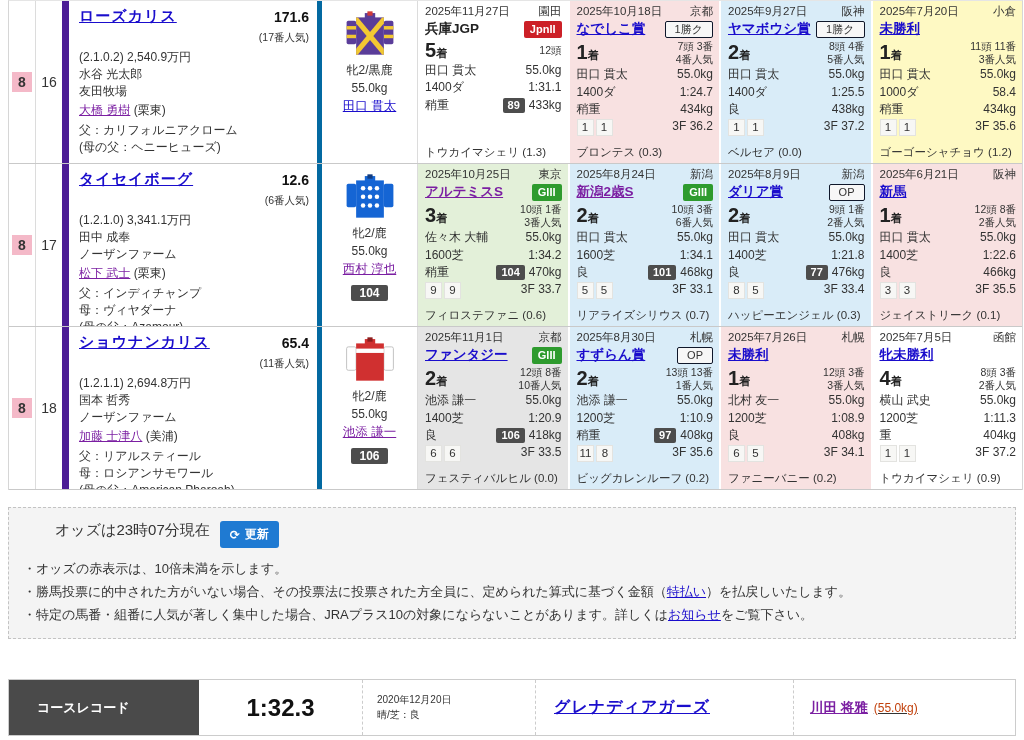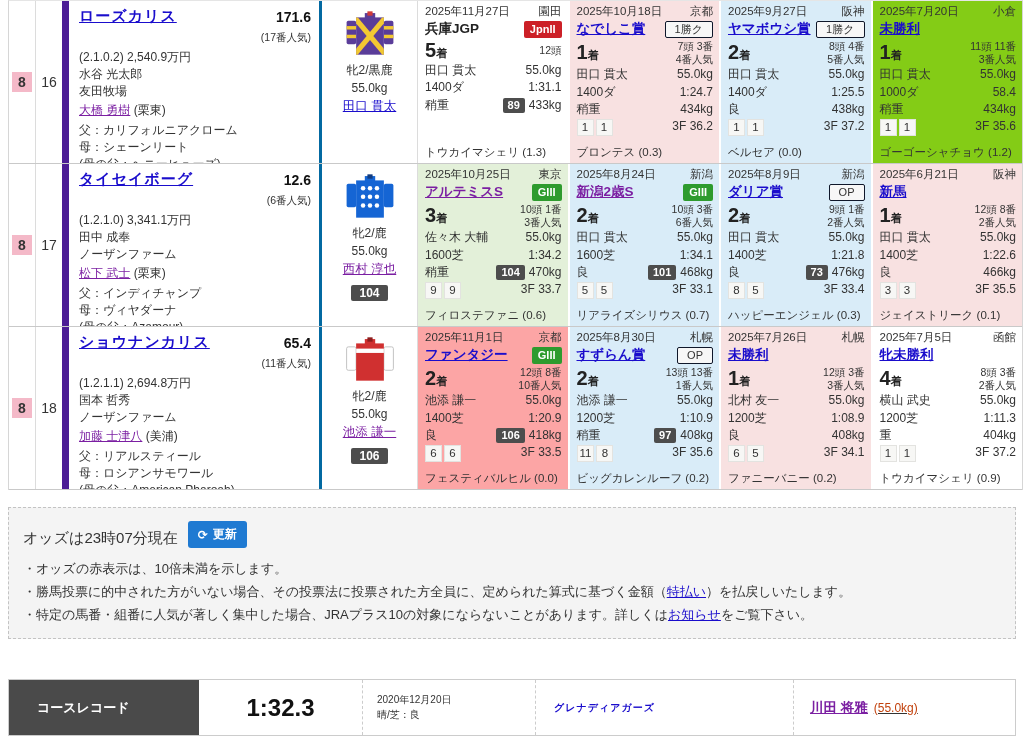--- a/index.html
+++ b/index.html
@@ -9,21 +9,21 @@
   .link { color:#1a0dcc; text-decoration:underline; }
   .visited { color:#7b1fa2 !important; }
   .nolink { color:#222 !important; text-decoration:none !important; }
 
   
   .horses-table { margin-left:8px; width:1015px; border-left:1px solid #d6d6d6; border-right:1px solid #d6d6d6; border-top:1px solid #e5e5e5; }
   .horse-row { display:flex; height:163px; border-bottom:1px solid #c9c9c9; background:#fff; }
   .frame-col { width:27px; display:flex; align-items:center; justify-content:center; border-right:1px solid #dcdcdc; }
   .frame-badge { width:20px; height:20px; background:var(--frame-pink,#f4b9c8); color:#333; font-weight:bold; font-size:14px; display:flex; align-items:center; justify-content:center; }
   .num-col { width:33px; display:flex; align-items:center; justify-content:center; font-size:14px; color:#333; border-right:7px solid #4c1d95; }
-  .info-col { width:253px; padding:6px 8px 4px 10px; border-right:3px solid #0369a1; overflow:hidden; }
+  .info-col { width:253px; padding:6px 8px 4px 10px; border-right:5px solid #0369a1; overflow:hidden; }
   .name-row { display:flex; justify-content:space-between; align-items:flex-start; margin-bottom:4px; }
   .horse-name { font-size:15px; font-weight:bold; color:#1a0dcc; text-decoration:underline; letter-spacing:1px; }
   .odds-block { text-align:right; line-height:1.2; }
   .odds-val { font-size:14px; font-weight:bold; color:#111; }
   .odds-pop { font-size:10.5px; color:#333; }
   .info-line { font-size:12px; line-height:1.42; color:#333; white-space:nowrap; }
   .trainer-line { margin:2px 0; }
   .trainer-link { color:#7b1fa2; text-decoration:underline; }
 
   .silks-col { width:96px; border-right:1px solid #dcdcdc; text-align:center; padding-top:8px; font-size:12px; overflow:hidden; }
@@ -48,32 +48,32 @@
   .entry-info { text-align:right; font-size:10.5px; line-height:1.2; color:#333; }
   .kv { display:flex; justify-content:space-between; font-size:12px; line-height:1.45; align-items:center; }
   .kv .right { display:flex; align-items:center; gap:4px; }
   .weight-index-badge { background:#4d4d4d; color:#fff; font-weight:bold; font-size:11px; padding:0 5px; border-radius:2px; line-height:15px;margin-left:23px; }
   .corner-positions { display:flex; gap:2px; }
   .corner-box { min-width:17px; text-align:center; background:#f7f7f5; border:1px solid #e3e3e0; font-size:11.5px; line-height:15px; padding:0 2px; color:#333; }
   .winner-line { margin-top:auto; font-size:11.5px; color:#333; white-space:nowrap; }
 
   
   .odds-box { margin:17px 8px 0 8px; border:1px dashed #c3c3c3; background:#f4f4f4; padding:13px 14px 12px; }
-  .odds-time-row { display:flex; align-items:flex-end; gap:10px; margin-bottom:10px; }
+  .odds-time-row { display:flex; align-items:flex-start; gap:10px; margin-bottom:10px;margin-left:32px; }
   .odds-time { font-size:15px; color:#333; }
   .refresh-button { background:#1f7ad2; color:#fff; border:none; border-radius:3px; font-size:12px; font-weight:bold; padding:5px 10px; display:flex; align-items:center; gap:5px; cursor:pointer; font-family:inherit; }
   .note { font-size:13px; line-height:1.75; color:#333; }
 
   
   .record-table { margin:40px 8px 0 8px; width:1008px; height:57px; border:1px solid #ccc; display:flex; align-items:stretch; background:#fff; }
   .record-label { width:190px; background:#4a4a4a; color:#fff; font-weight:bold; font-size:13px; display:flex; align-items:center; padding-left:28px; }
   .record-time { width:163px; display:flex; align-items:center; justify-content:center; font-size:24px; font-weight:bold; color:#111; }
   .record-date-cell { width:173px; border-left:1px dashed #ccc; display:flex; flex-direction:column; justify-content:center; padding-left:14px; font-size:10px; line-height:1.45; }
   .record-horse-cell { width:258px; border-left:1px dashed #ccc; display:flex; align-items:center; padding-left:18px; }
-  .record-horse { font-size:10px; font-weight:bold; color:#1a0dcc; letter-spacing:1px; }
+  .record-horse { font-size:16px; font-weight:bold; color:#1a0dcc; text-decoration:underline; letter-spacing:1px; }
   .record-jockey-cell { flex:1; border-left:1px dashed #ccc; display:flex; align-items:center; padding-left:16px; gap:6px;text-decoration:underline; }
   .record-jockey { font-size:13.5px; font-weight:bold; color:#7b1fa2; text-decoration:underline; }
   .record-jweight { font-size:12px; color:#c2410c; }
 </style>
 </head>
 <body>
 
 <div>
   <div class="horses-table">
       <div class="horse-row">
@@ -90,21 +90,20 @@
         </span>
       </div>
       <div class="info-line">(2.1.0.2) 2,540.9万円</div>
       <div class="info-line">水谷 光太郎</div>
       <div class="info-line">友田牧場</div>
       <div class="info-line trainer-line">
         <a class="trainer-link visited">大橋 勇樹</a>
         <span>(栗東)</span>
       </div>
       <div class="info-line">父：カリフォルニアクローム</div>
-      <div class="info-line">母：シェーンリート</div>
       <div class="info-line">(母の父：ヘニーヒューズ)</div>
     </div>
     <div class="silks-col">
       <div class="silks-box">
   <svg width="52" height="48" viewBox="0 0 60 54">
     <rect x="3" y="13" width="11" height="27" rx="2" fill="#5a3d99"></rect>
     <rect x="3" y="19" width="11" height="4" fill="#f2c832"></rect>
     <rect x="3" y="29" width="11" height="4" fill="#f2c832"></rect>
     <rect x="46" y="13" width="11" height="27" rx="2" fill="#5a3d99"></rect>
     <rect x="46" y="19" width="11" height="4" fill="#f2c832"></rect>
@@ -240,21 +239,21 @@
     </div>
     <div class="kv corners-line">
       <span class="corner-positions">
         <span class="corner-box">1</span>
         <span class="corner-box">1</span>
       </span>
       <span>3F 37.2</span>
     </div>
     <div class="winner-line">ベルセア (0.0)</div>
   </div>
-          <div class="race-cell" style="background: #84cc16;">
+          <div class="race-cell" style="background: #fef9c3;">
     <div class="race-head">
       <span>2025年7月20日</span>
       <span>小倉</span>
     </div>
     <div class="race-name-line">
       <a class="race-name">未勝利</a>
 
     </div>
     <div class="race-result">
       <span class="finish-num"><span>1</span><span class="finish-suffix">着</span></span>
@@ -440,21 +439,21 @@
       <span>田口 貫太</span>
       <span>55.0kg</span>
     </div>
     <div class="kv">
       <span>1400芝</span>
       <span>1:21.8</span>
     </div>
     <div class="kv">
       <span>良</span>
       <span class="right">
-        <span class="weight-index-badge">73</span>
+        <span class="weight-index-badge">77</span>
         <span>476kg</span>
       </span>
     </div>
     <div class="kv corners-line">
       <span class="corner-positions">
         <span class="corner-box">8</span>
         <span class="corner-box">5</span>
       </span>
       <span>3F 33.4</span>
     </div>
@@ -536,21 +535,21 @@
     <rect x="24" y="4" width="12" height="7" fill="#d03030"></rect>
     <rect x="27" y="2" width="6" height="5" fill="#8c1d1d"></rect>
   </svg>
 </div>
       <div class="silks-line">牝2/鹿</div>
       <div class="silks-line">55.0kg</div>
       <div class="silks-line"><a class="jockey-link link visited">池添 謙一</a></div>
       <span class="rating-badge">106</span>
     </div>
     <div class="races-wrap">
-          <div class="race-cell" style="background: #fca5a5;">
+          <div class="race-cell" style="background: #e5e5e5;">
     <div class="race-head">
       <span>2025年11月1日</span>
       <span>京都</span>
     </div>
     <div class="race-name-line">
       <a class="race-name">ファンタジー</a>
       <span class="grade-badge grade-green">GIII</span>
     </div>
     <div class="race-result">
       <span class="finish-num"><span>2</span><span class="finish-suffix">着</span></span>

